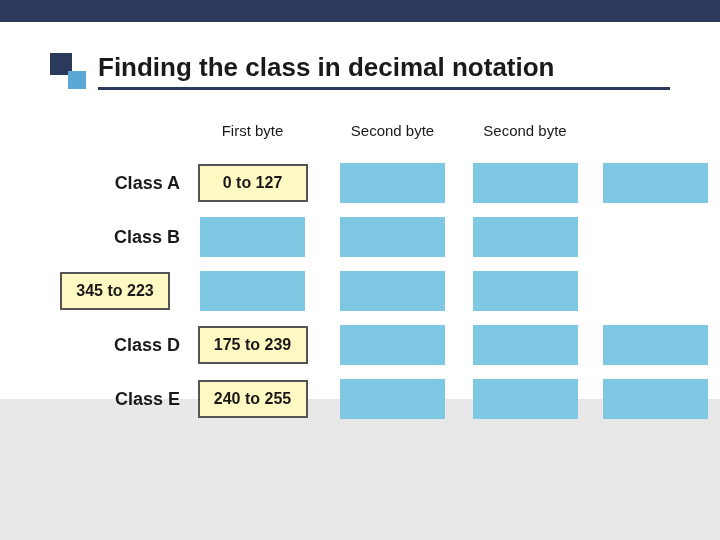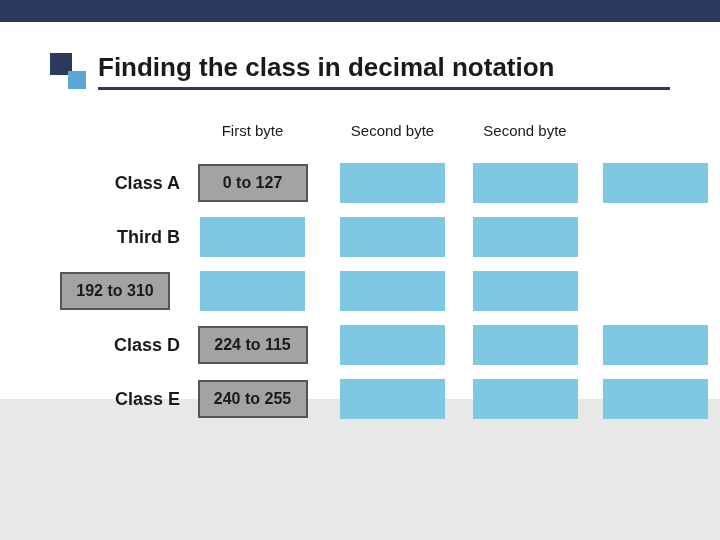--- a/index.html
+++ b/index.html
@@ -115,21 +115,21 @@
       justify-content: center;
     }
 
     .range-box {
       border: 2px solid #555;
       padding: 8px 14px;
       font-size: 16px;
       font-weight: bold;
       font-family: Arial, Helvetica, sans-serif;
       color: #1a1a1a;
-      background: #a3a3a3;
+      background: #fef9c3;
       min-width: 110px;
       text-align: center;
     }
 
     .blue-box {
       background: #7ec8e3;
       border: none;
       height: 40px;
       width: 105px;
     }
@@ -175,51 +175,51 @@
         </div>
       <div class="blue-cell">
           <div class="blue-box"></div>
         </div>
       <div class="blue-cell">
           <div class="blue-box"></div>
         </div>
     </div>
 
     <div class="data-row">
-      <div class="class-label">Third B</div>
-      <div class="blue-cell">
-          <div class="blue-box"></div>
-        </div>
-      <div class="blue-cell">
-          <div class="blue-box"></div>
-        </div>
-      <div class="blue-cell">
-          <div class="blue-box"></div>
-        </div>
-    </div>
-
-    <div class="data-row">
-      <div class="range-cell">
-        <div class="range-box">192 to 310</div>
+      <div class="class-label">Class B</div>
+      <div class="blue-cell">
+          <div class="blue-box"></div>
+        </div>
+      <div class="blue-cell">
+          <div class="blue-box"></div>
+        </div>
+      <div class="blue-cell">
+          <div class="blue-box"></div>
+        </div>
+    </div>
+
+    <div class="data-row">
+      <div class="range-cell">
+        <div class="range-box">345 to 223</div>
       </div>
       <div class="blue-cell">
           <div class="blue-box"></div>
         </div>
       <div class="blue-cell">
           <div class="blue-box"></div>
         </div>
       <div class="blue-cell">
           <div class="blue-box"></div>
         </div>
     </div>
 
     <div class="data-row">
       <div class="class-label">Class D</div>
       <div class="range-cell">
-        <div class="range-box">224 to 115</div>
+        <div class="range-box">175 to 239</div>
       </div>
       <div class="blue-cell">
           <div class="blue-box"></div>
         </div>
       <div class="blue-cell">
           <div class="blue-box"></div>
         </div>
       <div class="blue-cell">
           <div class="blue-box"></div>
         </div>

